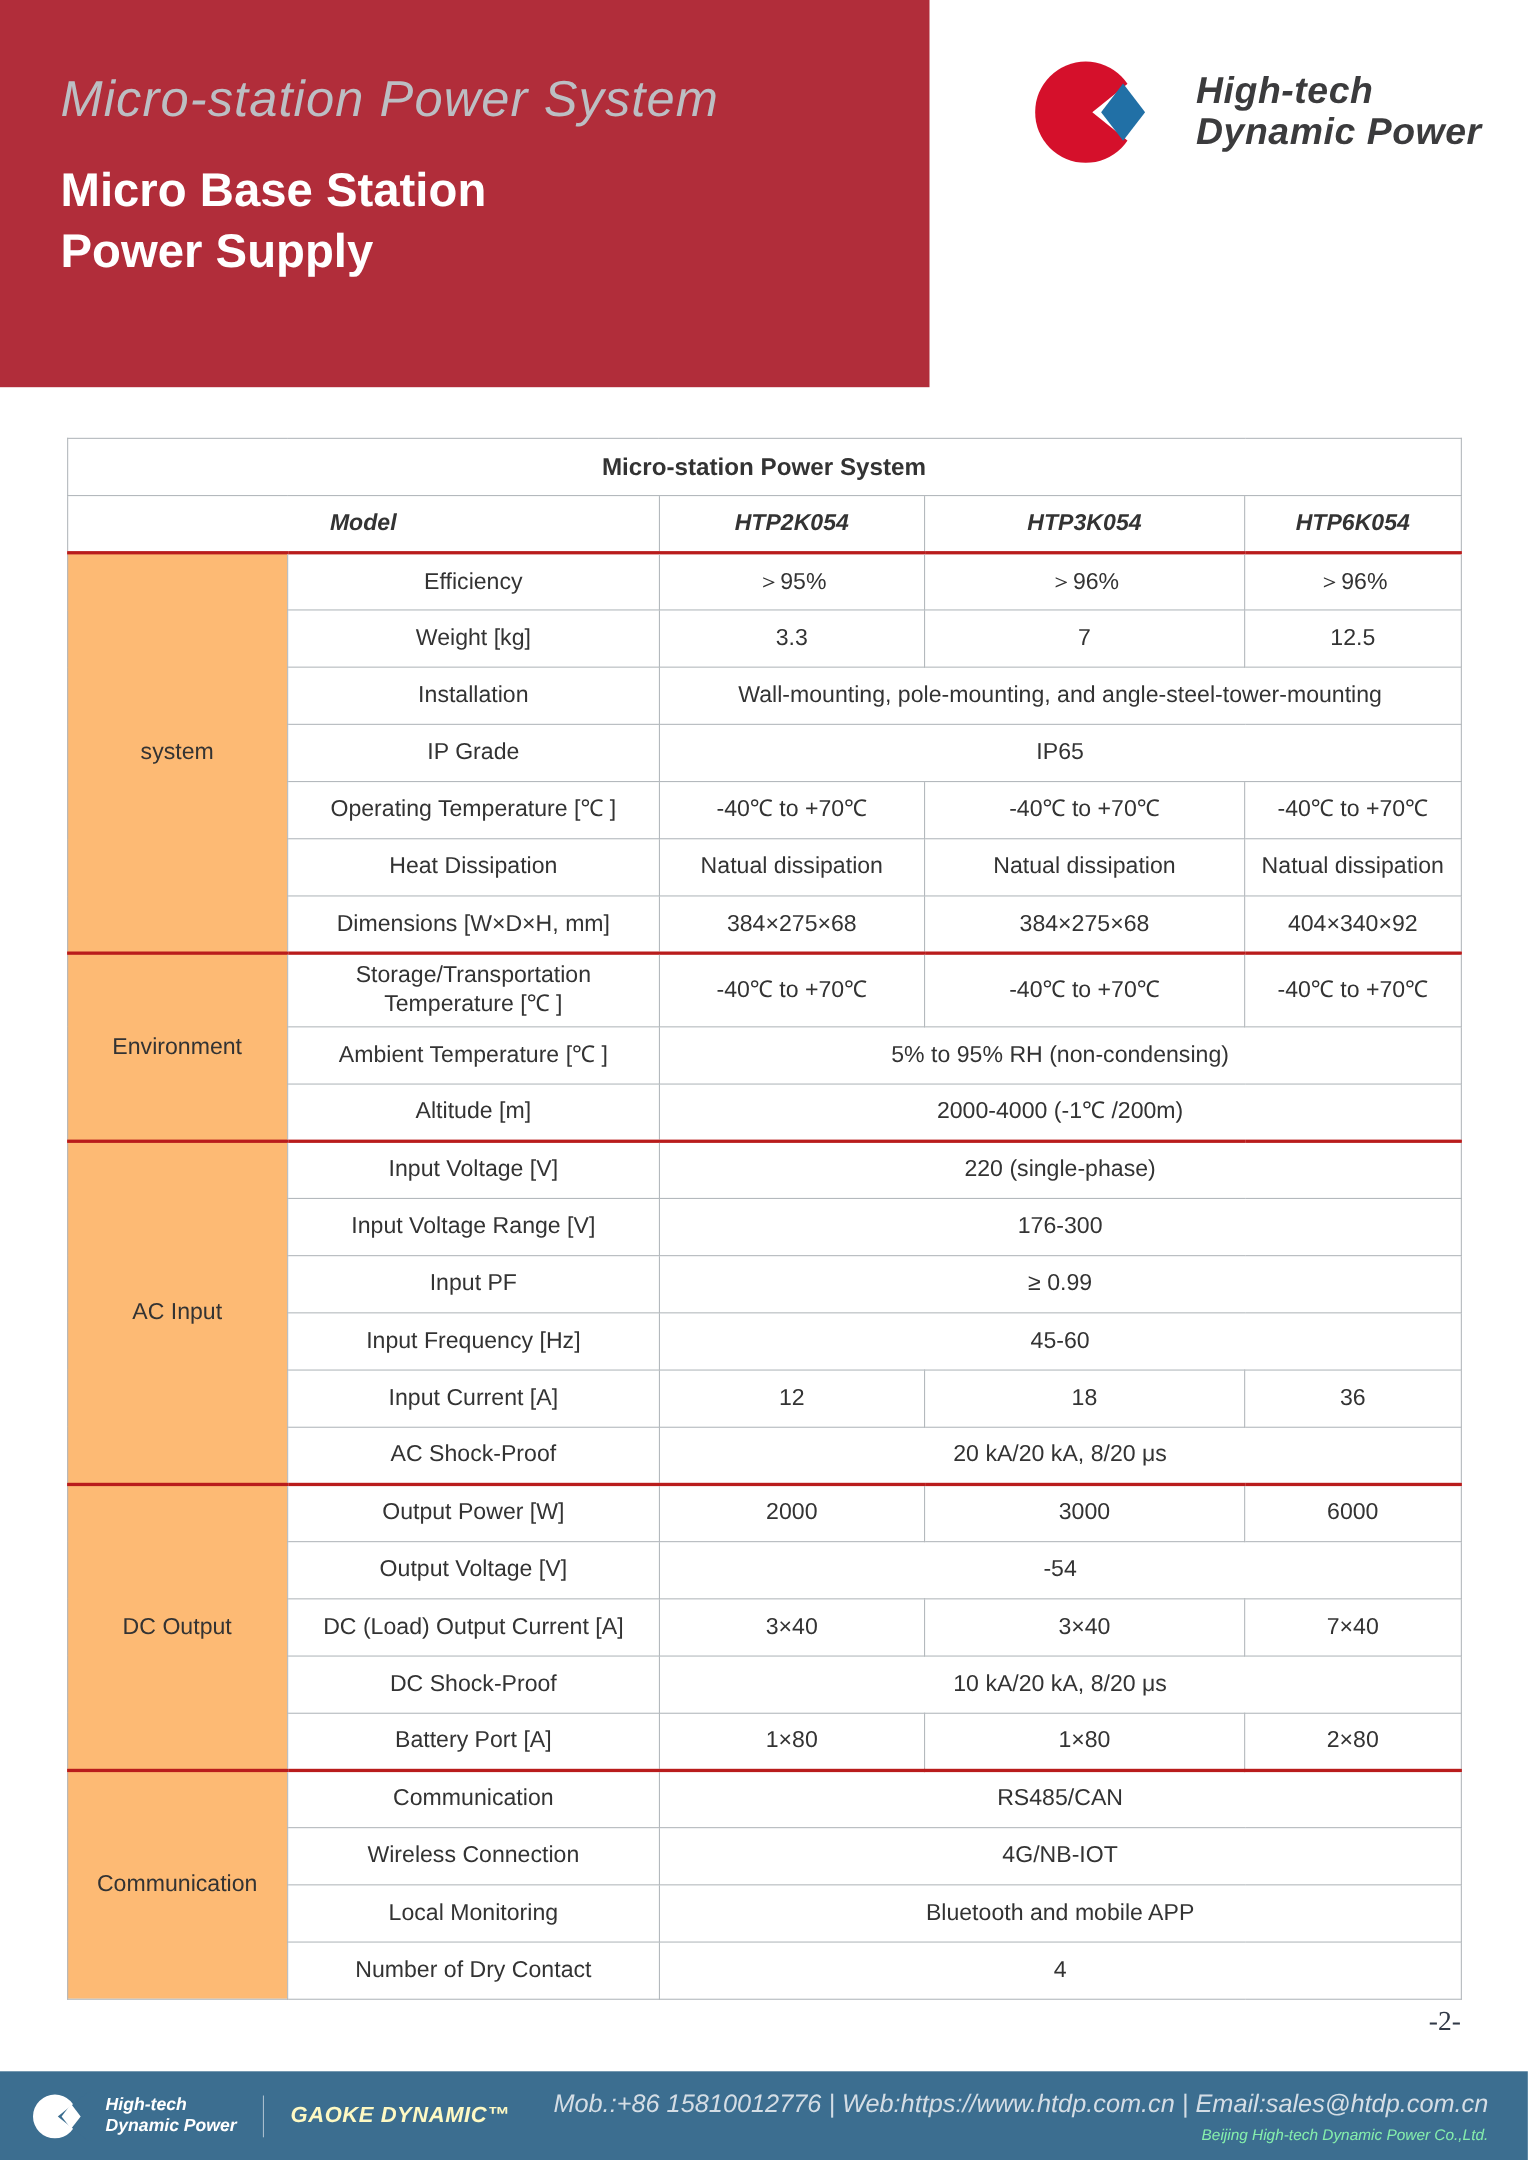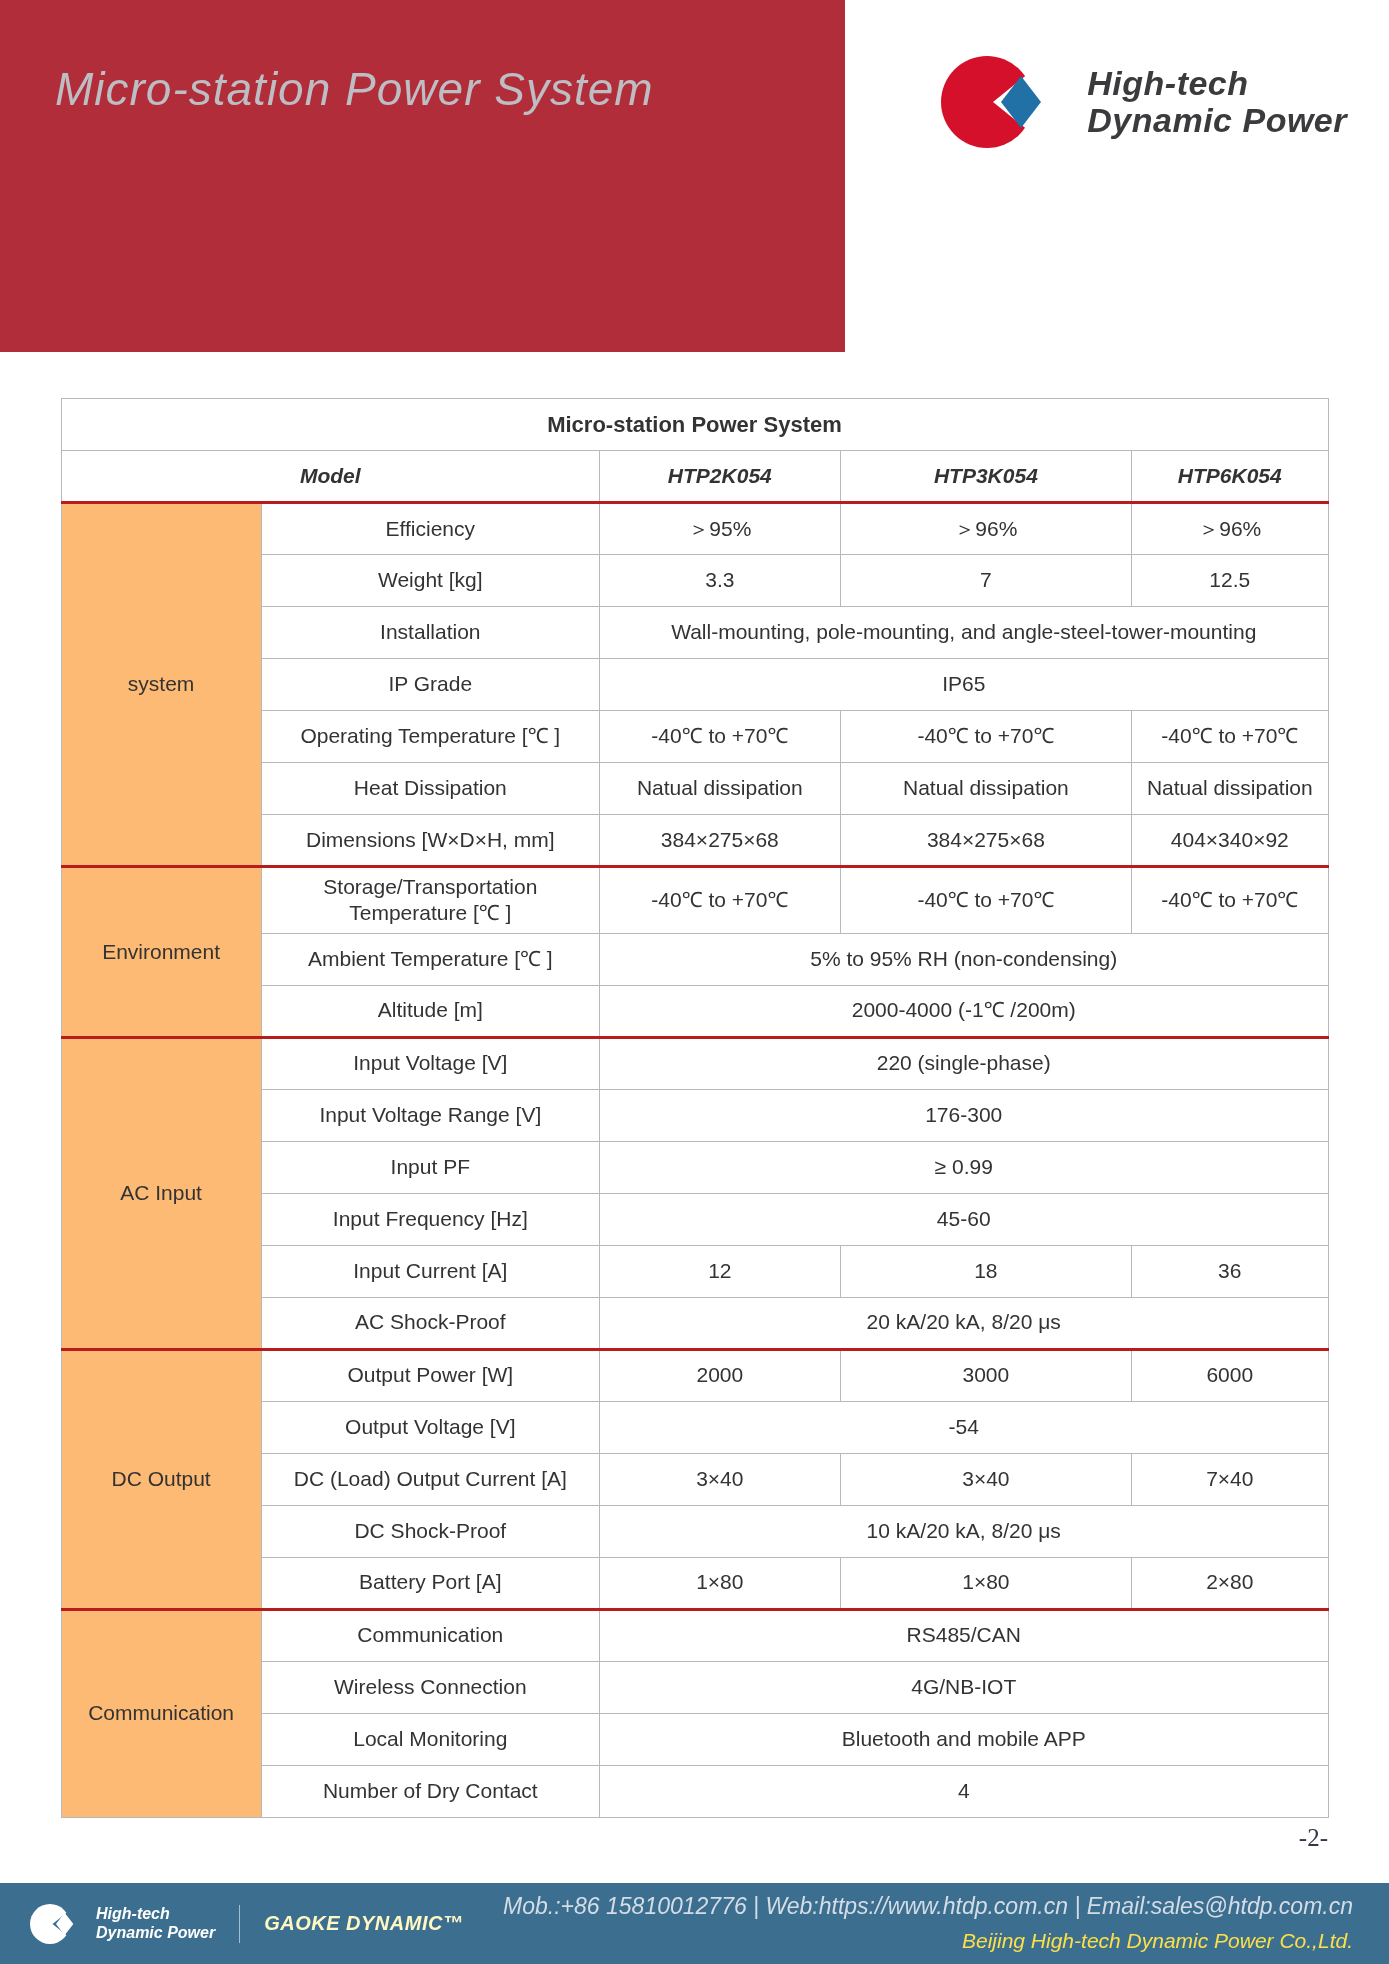--- a/index.html
+++ b/index.html
@@ -79,28 +79,29 @@
     color:#fff; font-weight:bold; font-style:italic;
     font-size:16px; line-height:1.15; white-space:nowrap;
   }
   .f-divider { width:1px; height:38px; background:rgba(255,255,255,.55); margin:0 10px; }
   .f-tm {
     color:#fef9c3; font-weight:bold; font-style:italic;
     font-size:20px; letter-spacing:.5px; white-space:nowrap;text-align:center;
   }
   .f-right { text-align:right; font-style:italic; line-height:1.55; }
   .f-contact { color:#D4DDE5; font-size:23px; }
-  .f-company { color:#fde047; font-size:21px; }
+  .f-company { color:#86efac; font-size:14px; }
 </style>
 </head>
 <body>
 
 <div class="hero">
   <div class="hero-red">
     <div class="hero-series">Micro-station Power System</div>
+    <div class="hero-product">Micro Base Station Power Supply</div>
   </div>
   <div class="brand">
     <svg class="brand-mark" viewBox="0 0 120 100" aria-hidden="true">
       <circle cx="46" cy="50" r="46" fill="#D5102B"></circle>
       <polygon points="52,50 124,-8 124,108" fill="#ffffff"></polygon>
       <polygon points="60,50 80,24 100,50 80,76" fill="#2170A6"></polygon>
     </svg>
     <div class="brand-text">
       <div>High-tech</div>
       <div>Dynamic Power</div>

